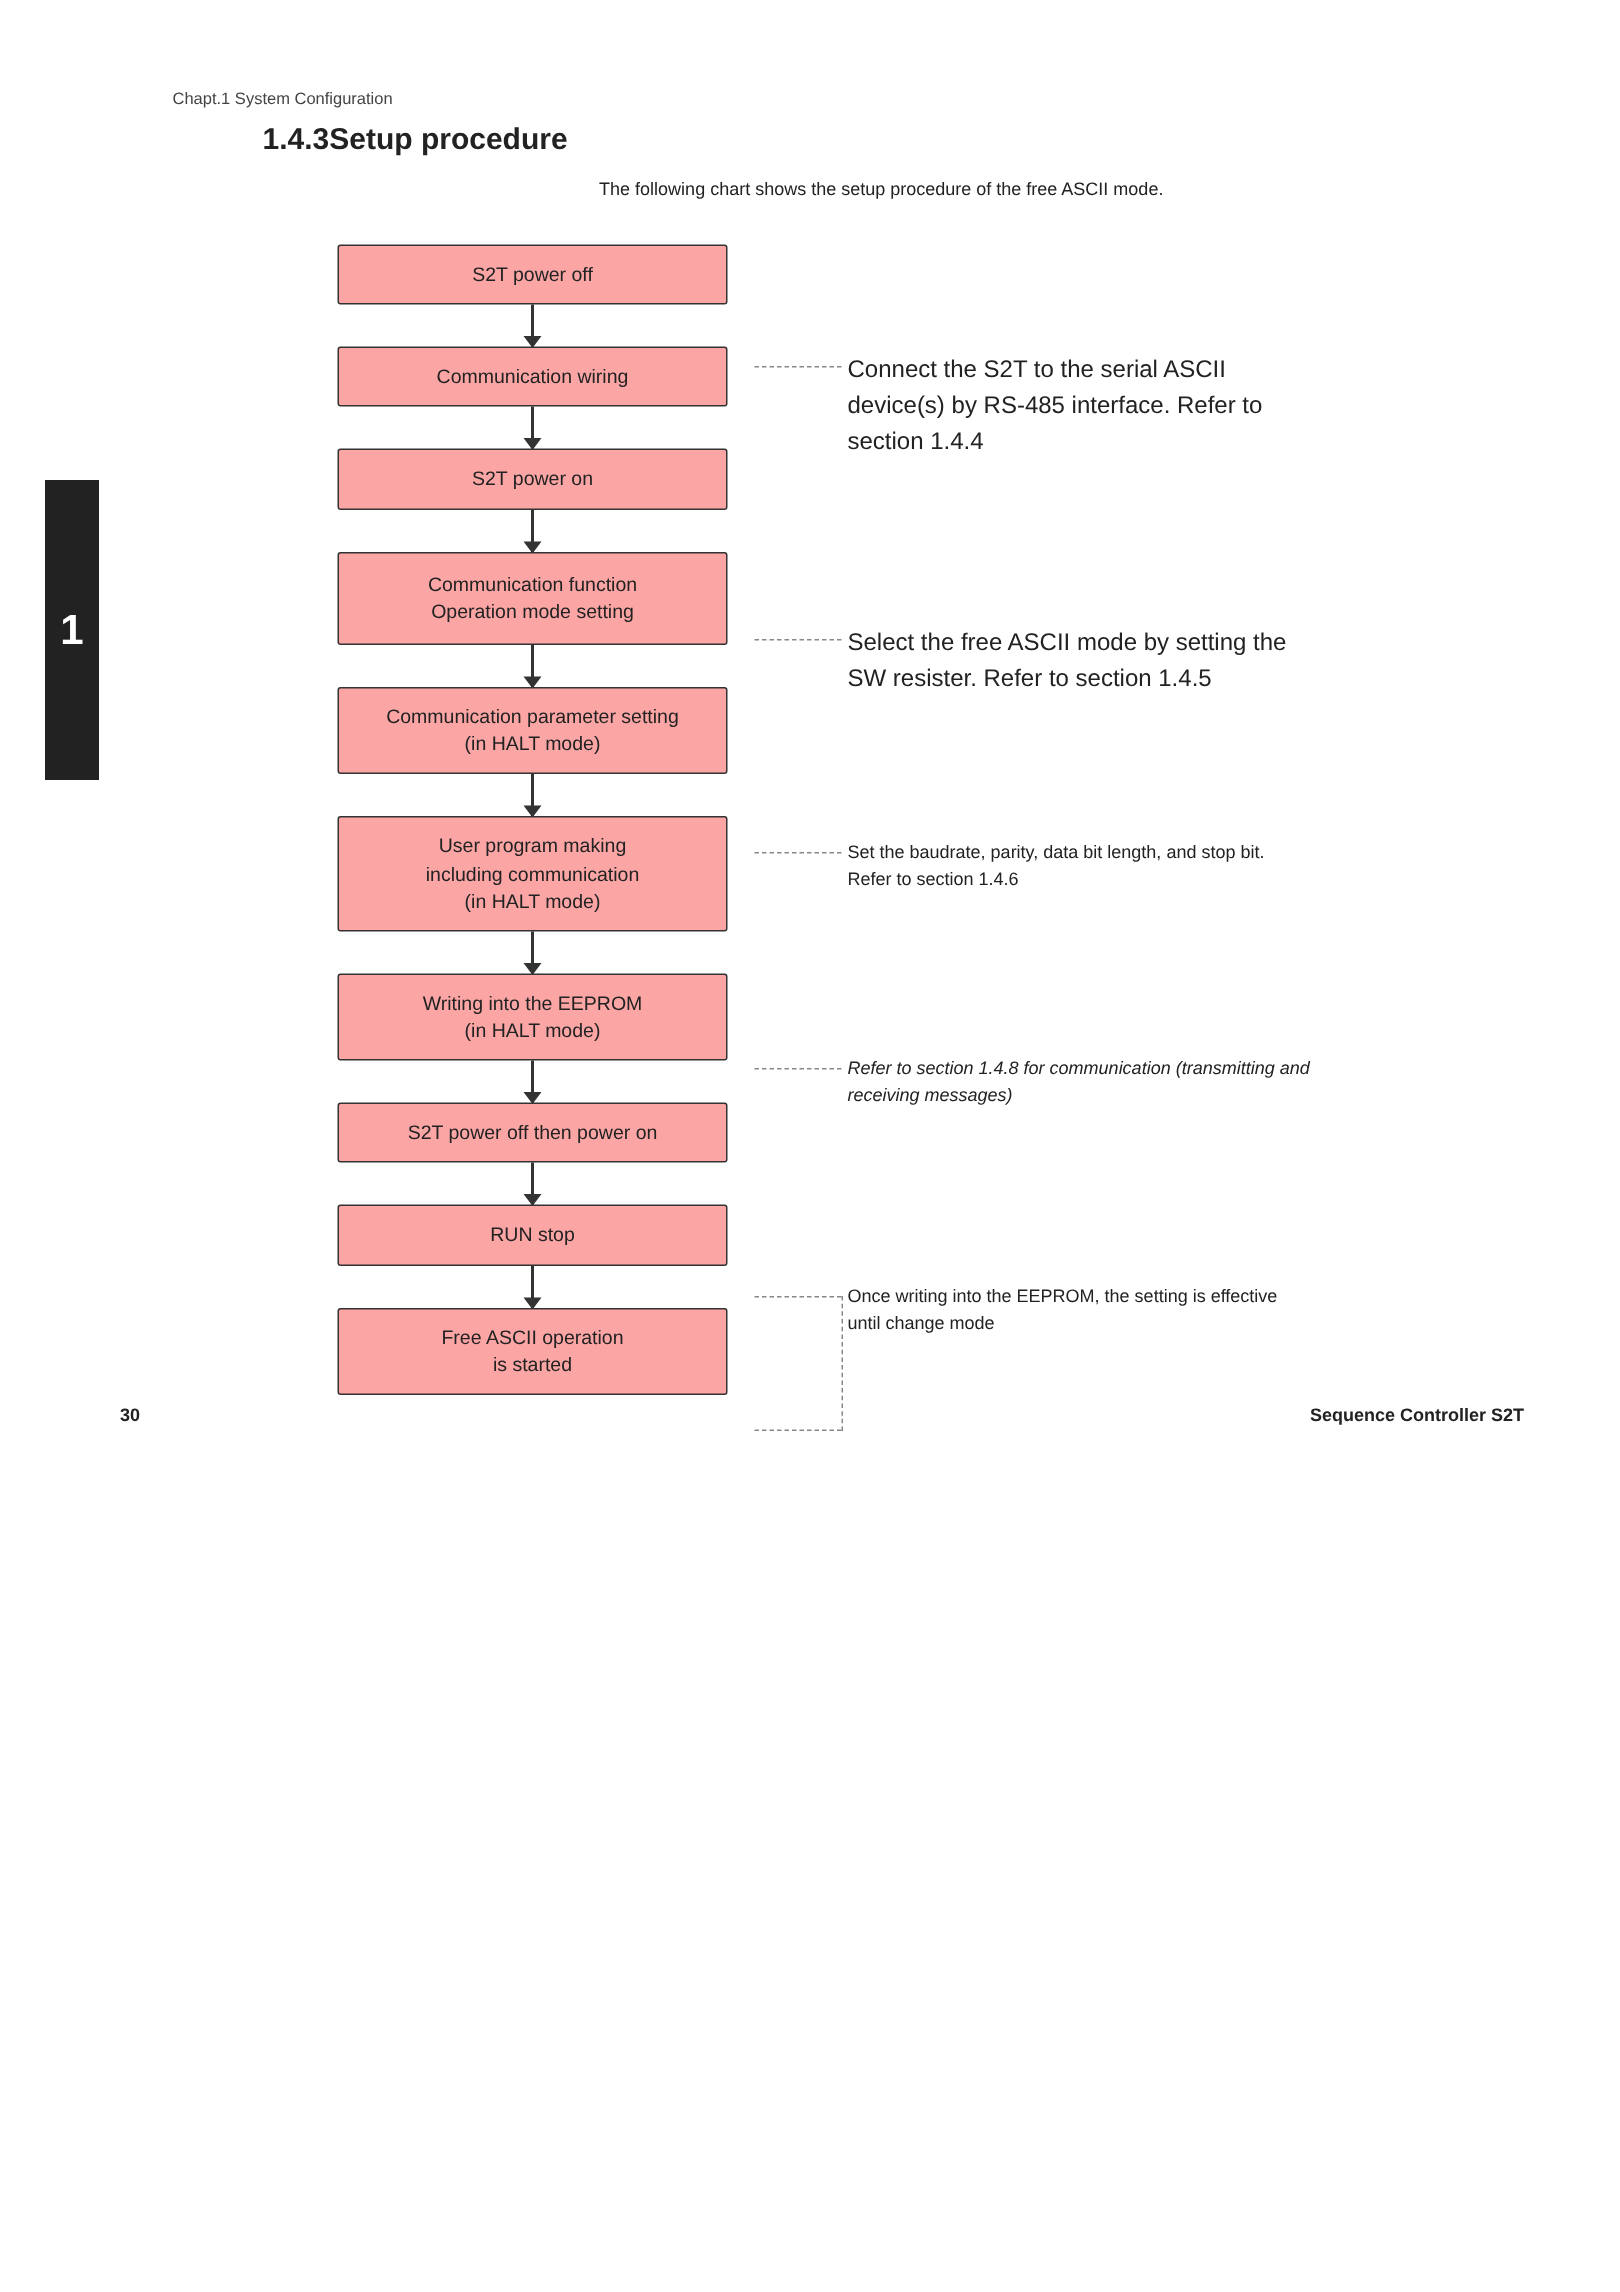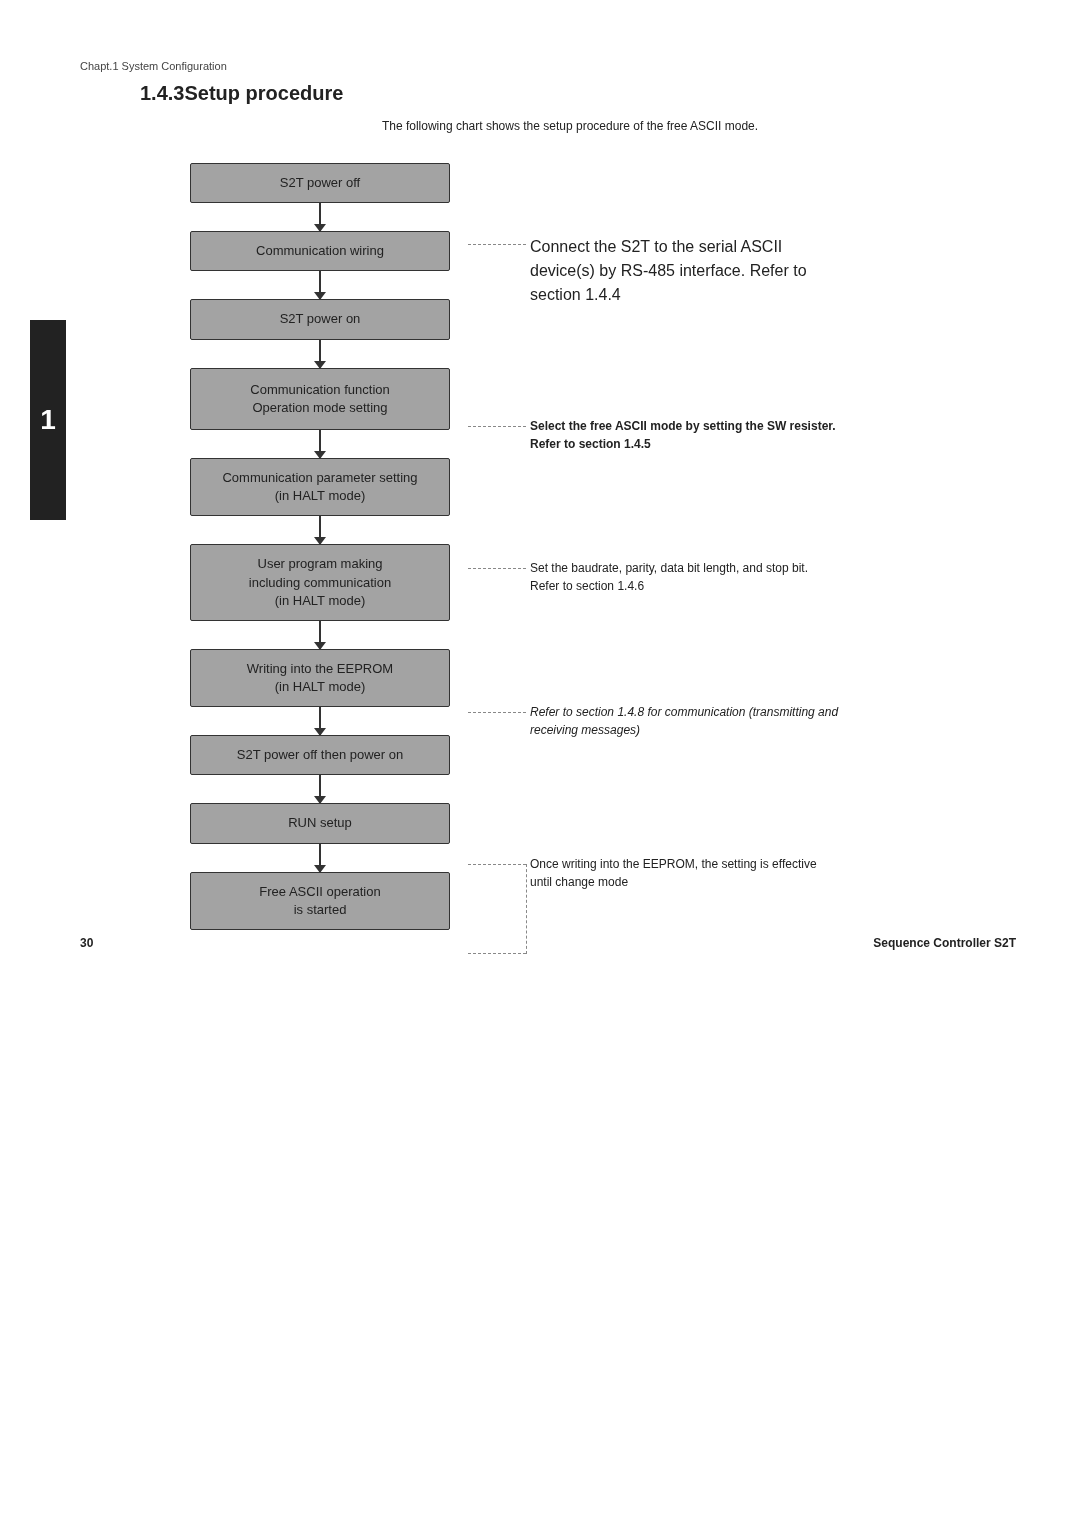--- a/index.html
+++ b/index.html
@@ -7,21 +7,21 @@
       background: #fff;
       font-family: Arial, sans-serif;
       font-size: 13px;
       color: #222;
       width: 1080px;
       min-height: 1528px;
       position: relative;
     }
 
     .page {
-      padding: 60px 80px 60px 80px;
+      padding: 60px 80px 60px 115px;
       position: relative;
     }
 
     .breadcrumb {
       font-size: 11px;
       color: #444;
       margin-bottom: 10px;
     }
 
     .subtitle {
@@ -56,21 +56,21 @@
 
     .flow-box {
       border: 1.5px solid #333;
       padding: 10px 18px;
       text-align: center;
       font-size: 13px;
       line-height: 1.4;
       min-width: 220px;
       max-width: 260px;
       width: 300px;
-      background: #a3a3a3;
+      background: #fca5a5;
       border-radius: 2px;
       position: relative;
     }
 
     .flow-arrow {
       width: 1.5px;
       height: 28px;
       background: #333;
       position: relative;
       display: flex;
@@ -161,41 +161,41 @@
 (in HALT mode)</span>
       </div>
       <div class="flow-arrow"></div>
 
       <div class="flow-box">
         <span>S2T power off then power on</span>
       </div>
       <div class="flow-arrow"></div>
 
       <div class="flow-box">
-        <span>RUN setup</span>
+        <span>RUN stop</span>
       </div>
       <div class="flow-arrow"></div>
 
       <div class="flow-box">
         <span style="white-space:pre-line;">Free ASCII operation
 is started</span>
       </div>
 
     </div>
 
     <div style="position:relative; flex:1; margin-left:10px;">
 
       <div style="position:absolute; top:72px; left:60px; max-width:310px;">
         <div style="position:absolute; left:-62px; top:9px; width:58px; border-top:1px dashed #888;"></div>
         <span style="font-size:16px; line-height:1.5;">Connect the S2T to the serial ASCII device(s)   by RS-485 interface. Refer to section 1.4.4</span>
       </div>
 
       <div style="position:absolute; top:254px; left:60px; max-width:310px;">
         <div style="position:absolute; left:-62px; top:9px; width:58px; border-top:1px dashed #888;"></div>
-        <span style="font-size:12px; line-height:1.5;font-weight:bold;">Select the free ASCII mode by setting the SW resister. Refer to section 1.4.5</span>
+        <span style="font-size:16px; line-height:1.5;">Select the free ASCII mode by setting the SW resister. Refer to section 1.4.5</span>
       </div>
 
       <div style="position:absolute; top:396px; left:60px; max-width:310px;">
         <div style="position:absolute; left:-62px; top:9px; width:58px; border-top:1px dashed #888;"></div>
         <span style="font-size:12px; line-height:1.5;">Set the baudrate, parity, data bit length, and stop bit. Refer to section 1.4.6</span>
       </div>
 
       <div style="position:absolute; top:540px; left:60px; max-width:310px;">
         <div style="position:absolute; left:-62px; top:9px; width:58px; border-top:1px dashed #888;"></div>
         <span style="font-size:12px; line-height:1.5;font-style:italic;">Refer to section 1.4.8 for communication (transmitting and receiving messages)</span>

